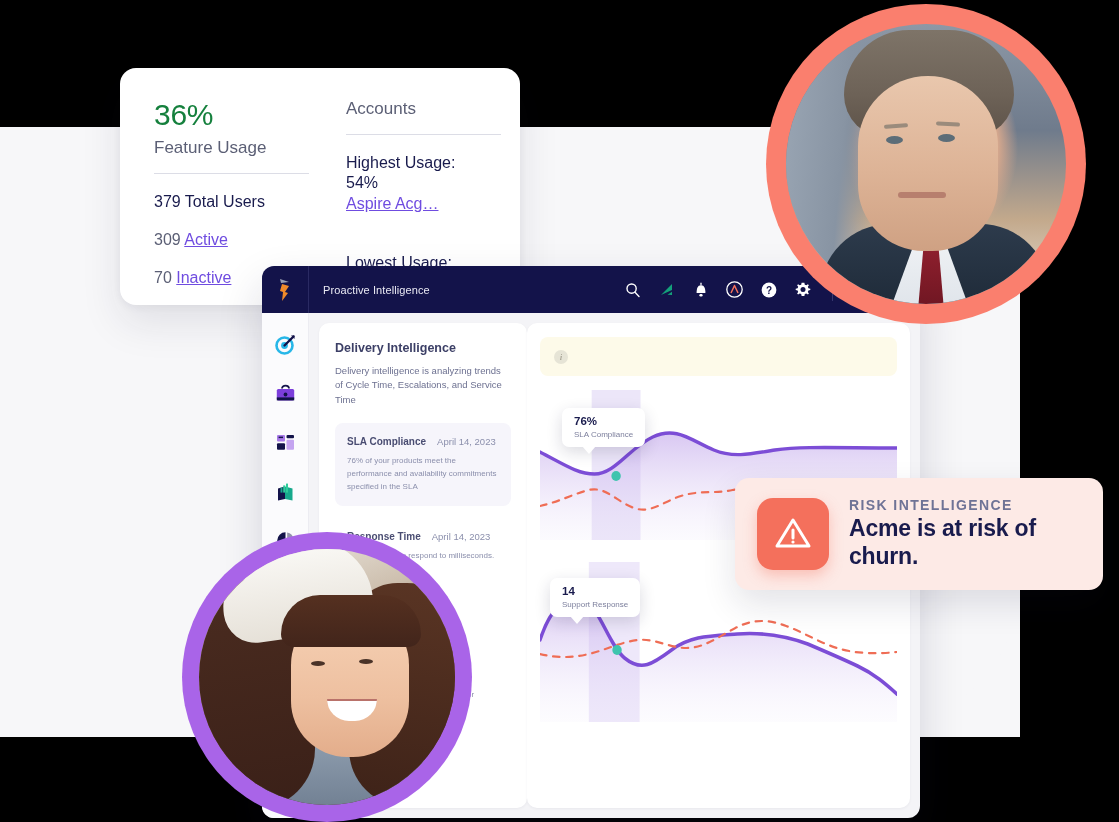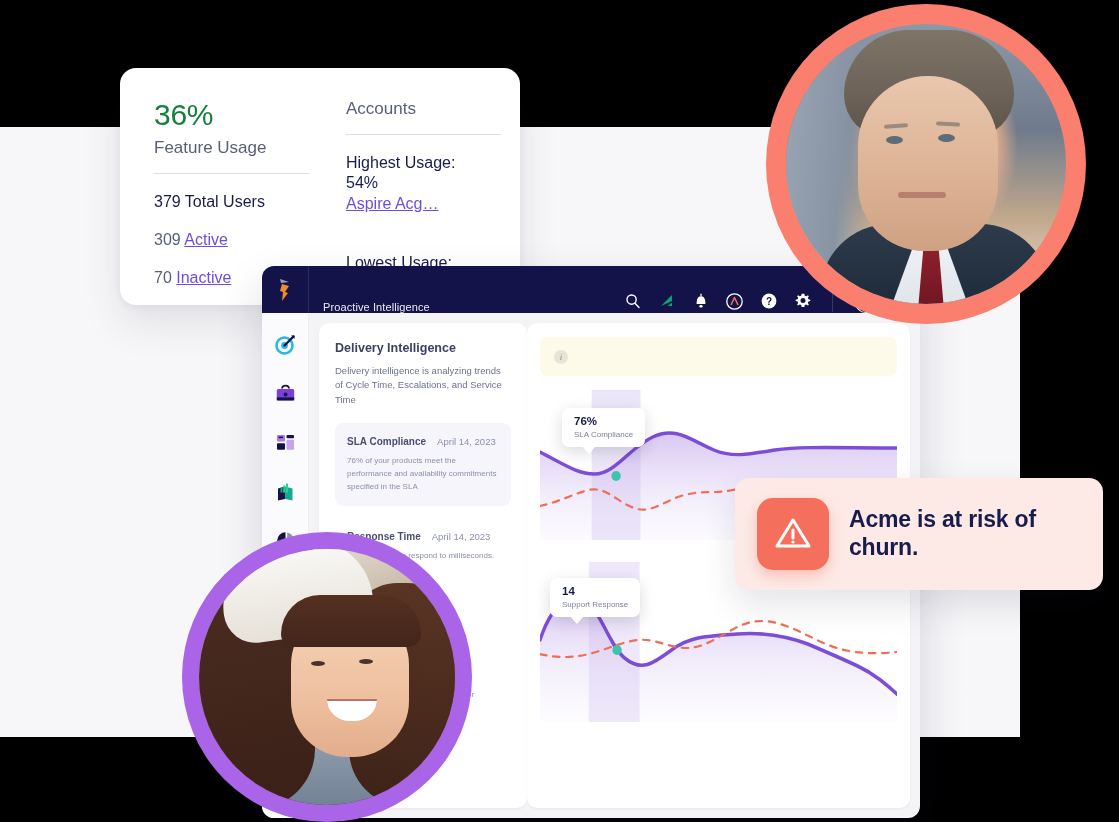--- a/index.html
+++ b/index.html
@@ -48,21 +48,21 @@
   .stat-sub-link{display:block;margin-top:2px;color:#6f4ce0;text-decoration:underline;font-weight:400;font-size:16px;}
   .stat-gap{height:22px;}
 
   
   .app-window{
     position:absolute;left:262px;top:266px;width:658px;height:552px;
     background:#f4f4f7;border-radius:12px 12px 12px 12px;overflow:hidden;
     box-shadow:0 20px 45px rgba(26,26,60,.16);
   }
   .app-header{
-    height:47px;background:#13134a;display:flex;align-items:flex-end;
+    height:47px;background:#13134a;display:flex;align-items:center;
   }
   .logo-box{
     width:47px;height:47px;display:flex;align-items:center;justify-content:center;
     border-right:1px solid #2a2a63;box-sizing:border-box;
   }
   .logo-glyph{position:relative;width:18px;height:26px;}
   .app-title{
     color:#e9e9f3;font-size:11px;padding-left:14px;letter-spacing:.1px;
   }
   .header-icons{margin-left:auto;display:flex;align-items:center;gap:17px;padding-right:12px;}
@@ -472,17 +472,18 @@
 
   <div class="risk-card">
     <div class="risk-icon">
       <svg width="44" height="44" viewBox="0 0 44 44" fill="none" stroke="#fff" stroke-width="3" stroke-linejoin="round" stroke-linecap="round">
         <path d="M22 8 L38 34 L6 34 Z"></path>
         <line x1="22" y1="18" x2="22" y2="26"></line>
         <circle cx="22" cy="30" r="1.6" fill="#fff" stroke="none"></circle>
       </svg>
     </div>
     <div>
+      <div class="risk-label">RISK INTELLIGENCE</div>
       <div class="risk-title">Acme is at risk of churn.</div>
     </div>
   </div>
 
 </div>
 
 </body></html>

